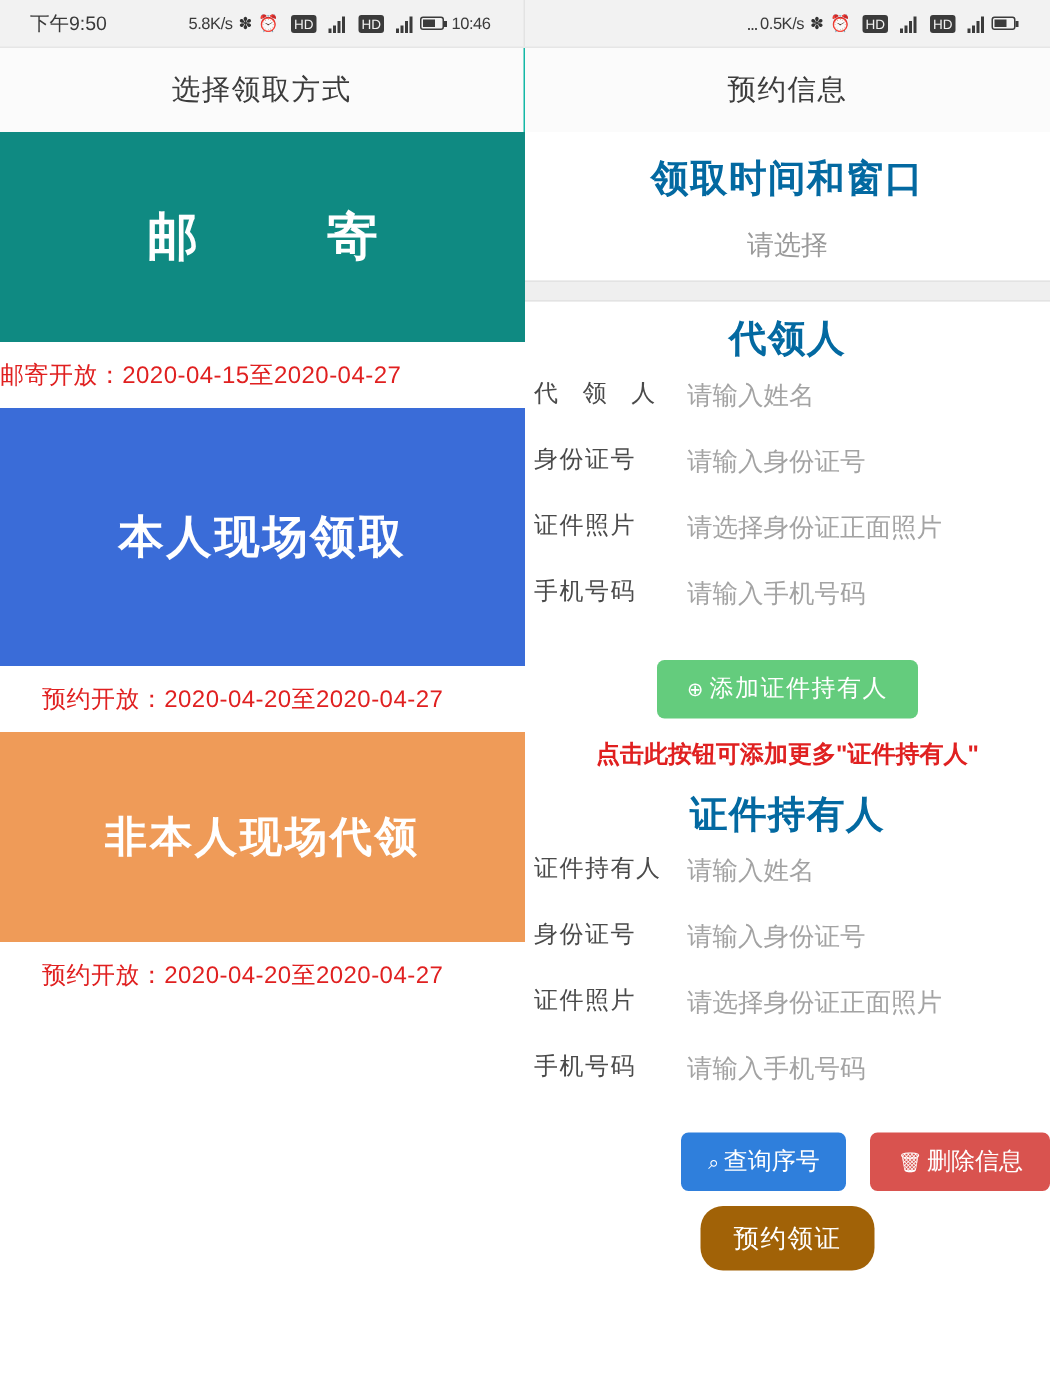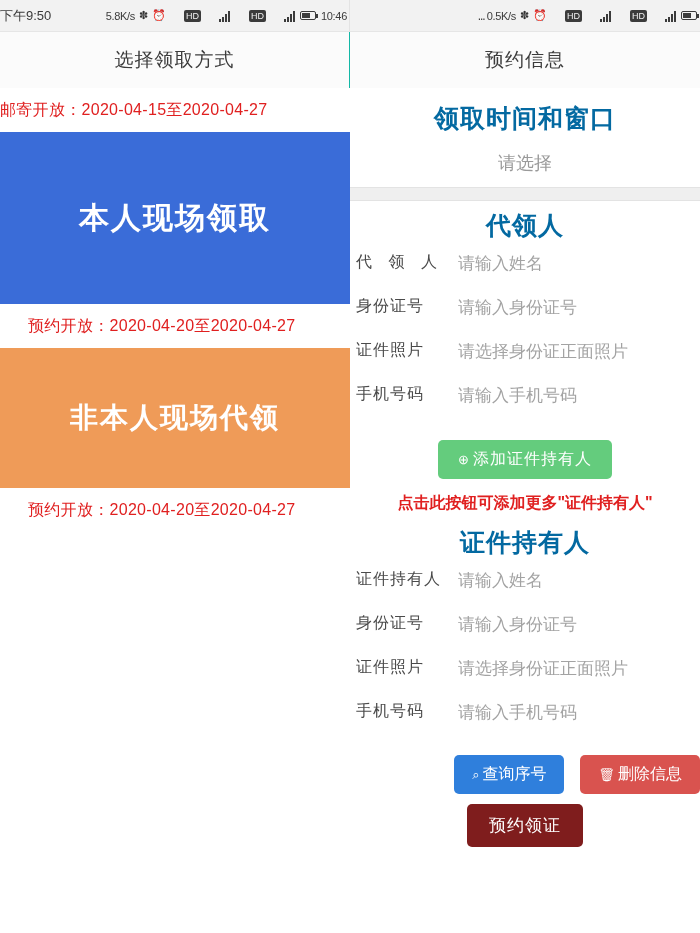--- a/index.html
+++ b/index.html
@@ -23,21 +23,21 @@
     width: 100%;
     background: #f2f2f2;
     border-bottom: 1px solid #e6e6e6;
   }
   .statusbar {
     width: 50%;
     display: flex;
     align-items: center;
     font-size: 13px;
     color: #3a3a3a;
-    padding: 0 0;
+    padding: 0 20px;
     overflow: hidden;
     white-space: nowrap;
   }
   .statusbar.left { border-right: 1px solid #e3e3e3; }
   .sb-clock { font-size: 13px; }
   .sb-spacer { flex: 1; }
   .sb-item {
     font-size: 11px;
     margin: 0 2px;
     color: #3b3b3b;
@@ -49,21 +49,21 @@
     font-size: 11px;
     color: #333;
   }
   .sb-box {
     display: inline-block;
     background: #3b3b3b;
     color: #f2f2f2;
     font-size: 9px;
     padding: 0 2px;
     border-radius: 2px;
-    margin: 0 16px;
+    margin: 0 6px;
     line-height: 12px;
   }
   .sb-bars {
     display: inline-flex;
     align-items: flex-end;
     height: 12px;
     margin: 0 2px;
   }
   .sb-bars i {
     display: block;
@@ -258,25 +258,25 @@
     padding: 9px 18px;
     border-radius: 5px;
     border: none;
   }
   .btn-row3 {
     display: flex;
     justify-content: center;
     padding: 6px 0 10px 0;
   }
   .btn-book {
-    background: #7f1d1d;
+    background: #a16207;
     color: #fff;
     font-size: 17px;
     padding: 10px 22px;
-    border-radius: 5px;
+    border-radius: 15px;
     border: none;
     letter-spacing: 1px;
   }
   .mini-icon { font-size: 13px; margin-right: 3px; }
 </style>
 </head>
 <body>
 
 <div class="screen">
 
@@ -333,20 +333,21 @@
   </div>
 
   <div class="titlebar">
     <div class="title-cell left">选择领取方式</div>
     <div class="title-cell">预约信息</div>
   </div>
 
   <div class="body-split">
 
     <div class="left-panel">
+      <div class="opt-block opt-mail">邮　寄</div>
       <div class="opt-note">邮寄开放：2020-04-15至2020-04-27</div>
 
       <div class="opt-block opt-self">本人现场领取</div>
       <div class="opt-note indent">预约开放：2020-04-20至2020-04-27</div>
 
       <div class="opt-block opt-agent">非本人现场代领</div>
       <div class="opt-note indent">预约开放：2020-04-20至2020-04-27</div>
     </div>
 
     <div class="right-panel">

